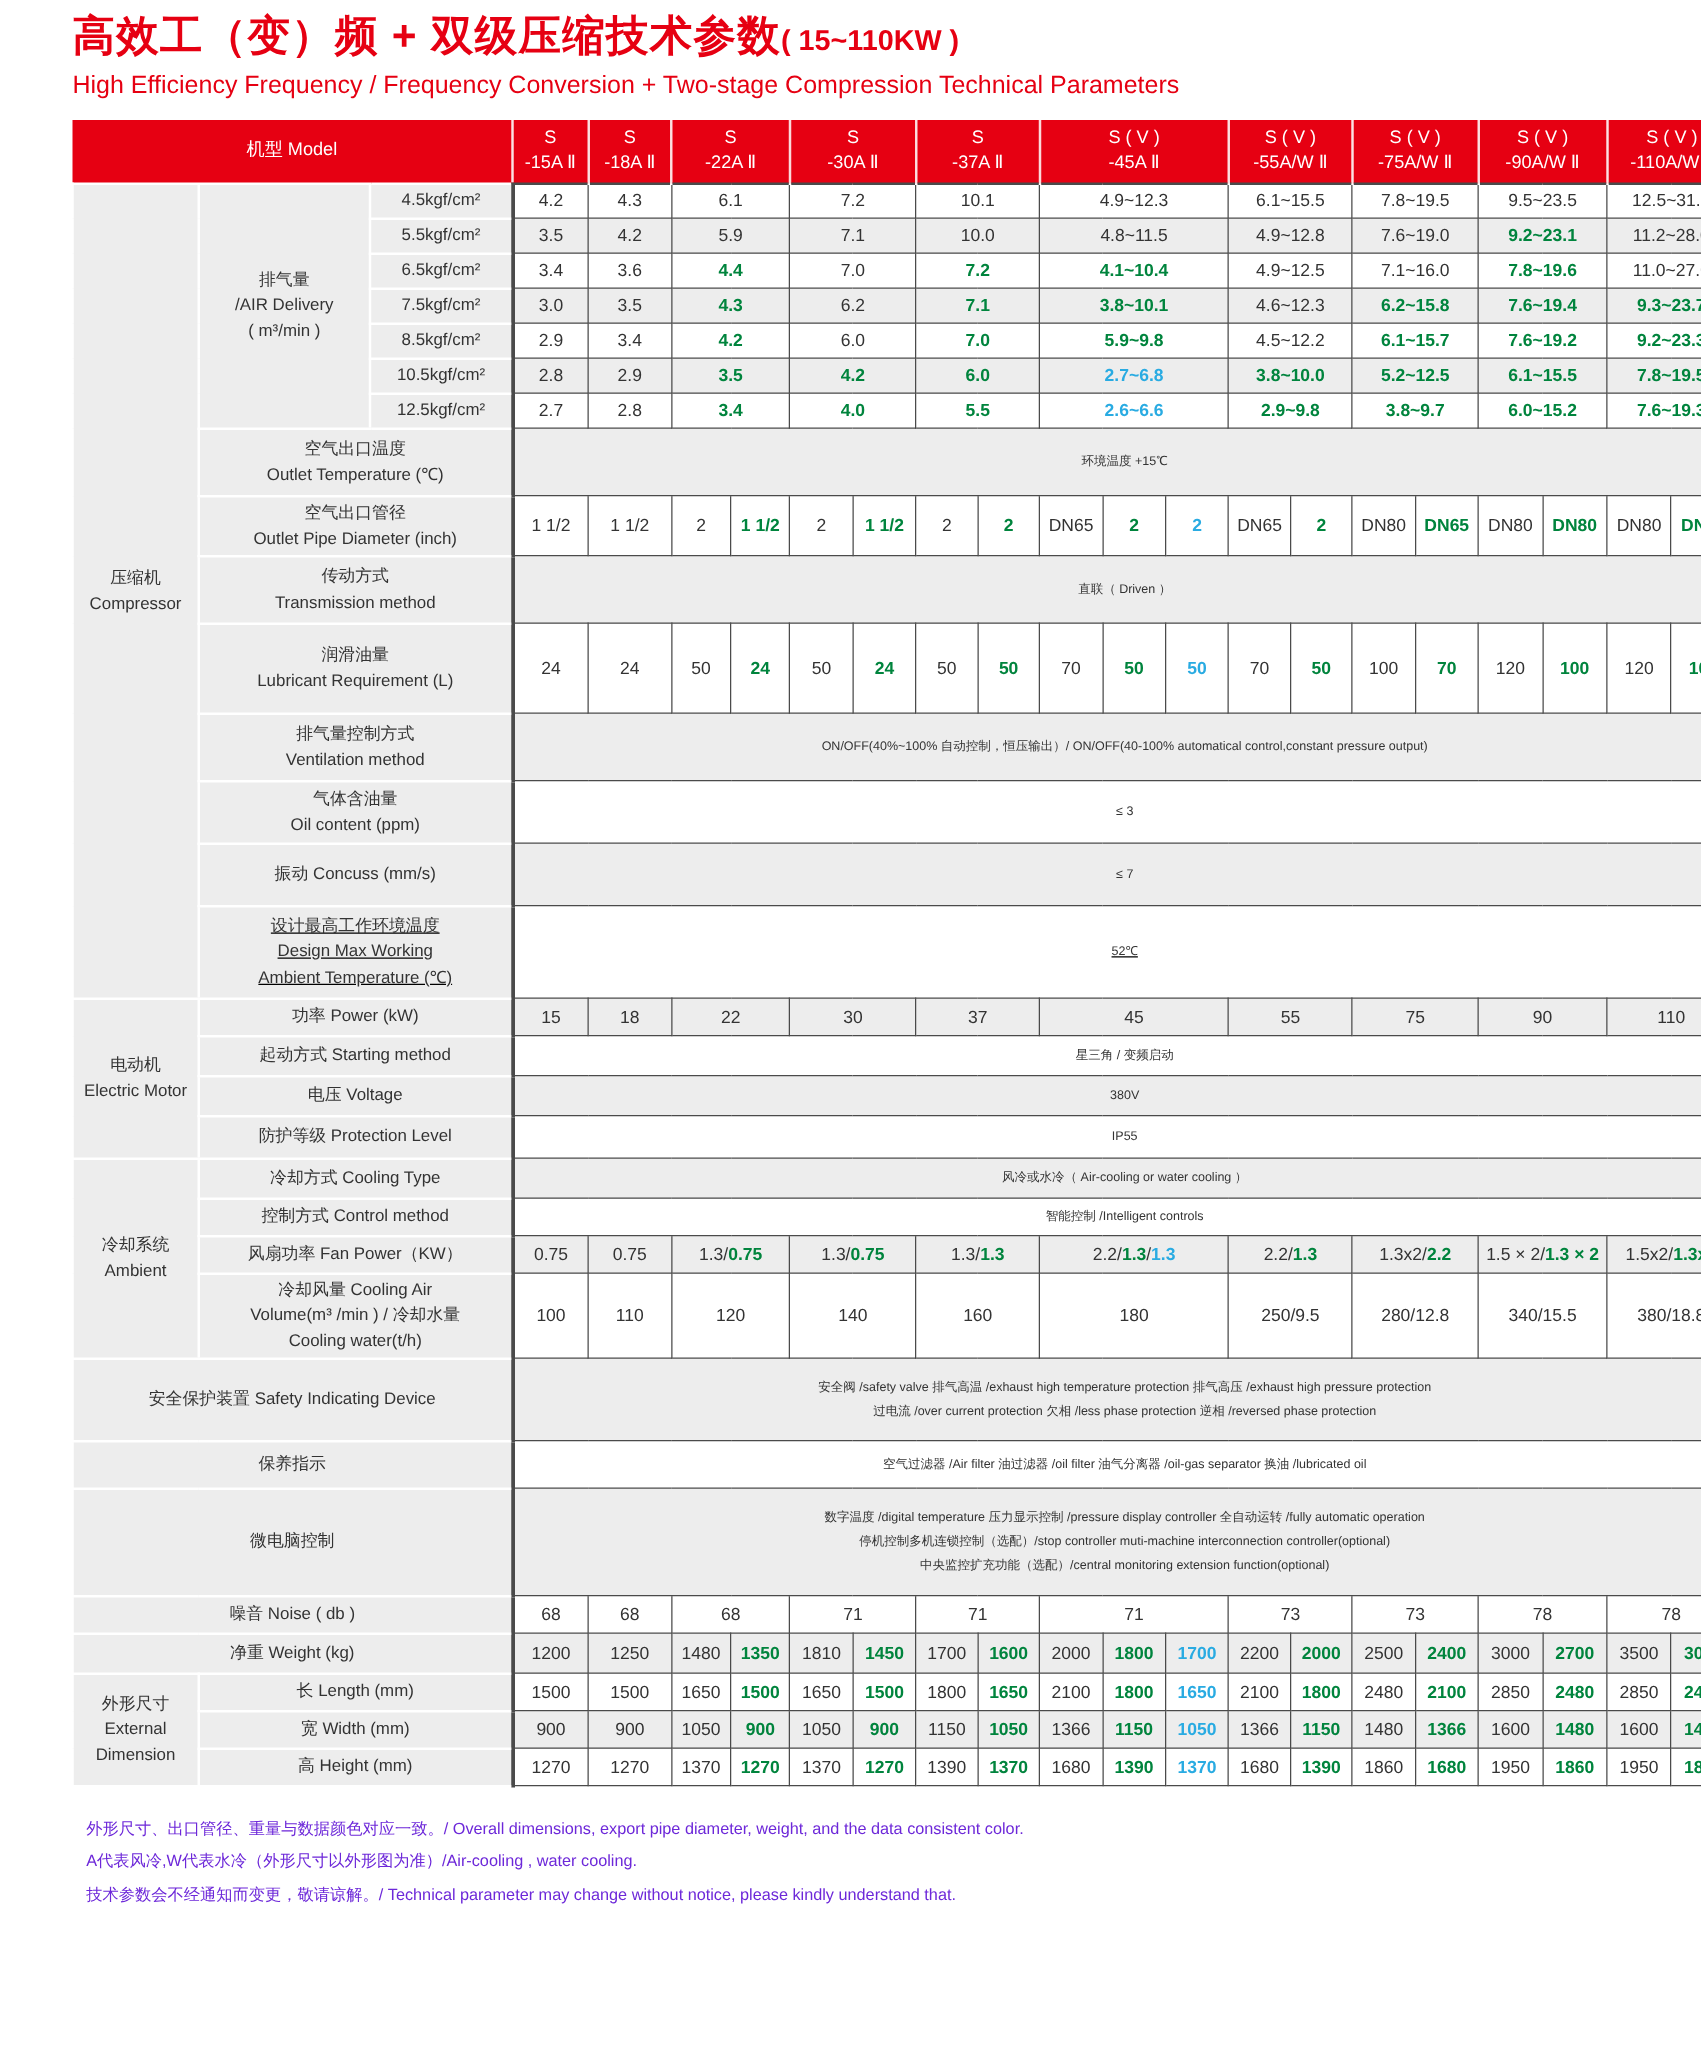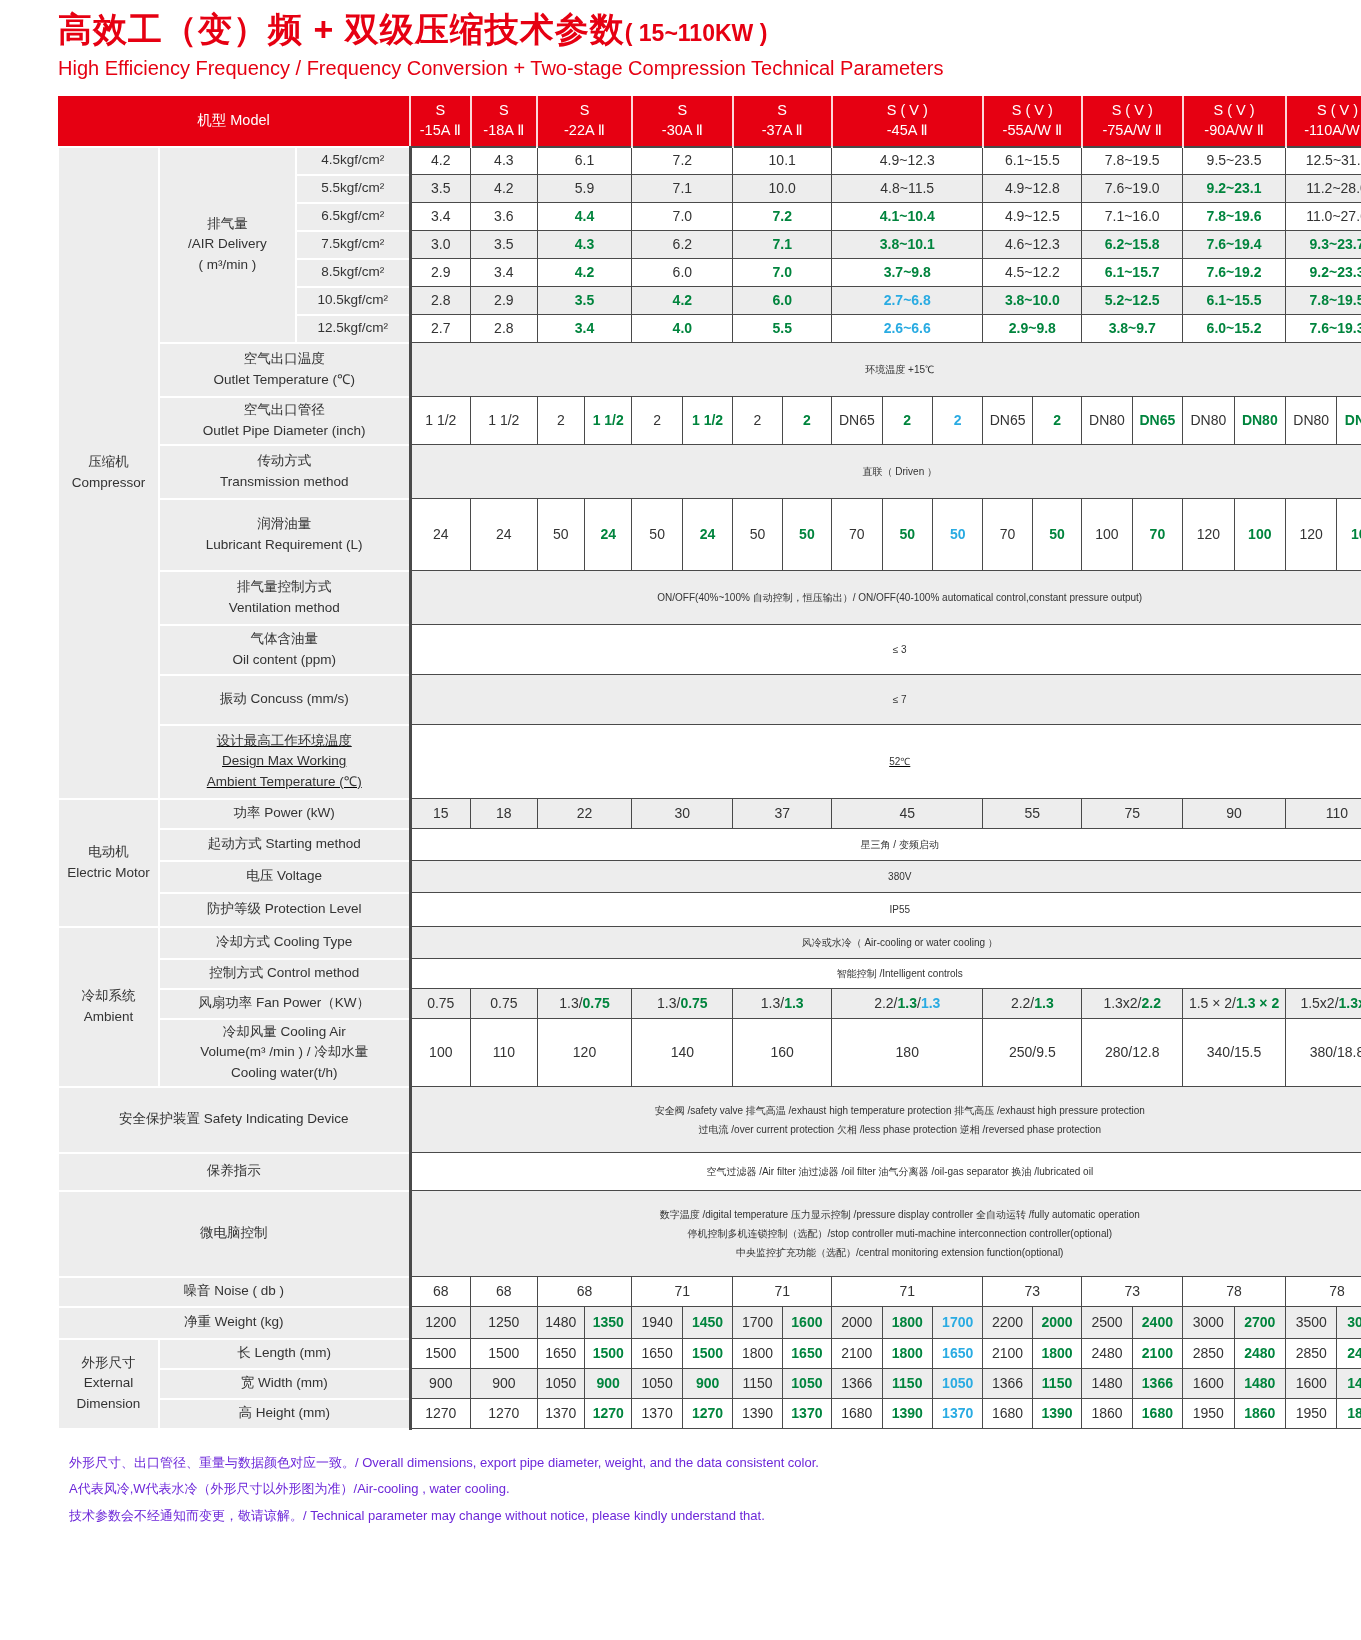--- a/index.html
+++ b/index.html
@@ -179,21 +179,21 @@
           <td class="val" colspan="2"><span class="g">7.6~19.4</span></td>
           <td class="val" colspan="2"><span class="g">9.3~23.7</span></td>
         </tr>
         <tr class="white" style="height: 28px;">
           <td class="lbl">8.5kgf/cm²</td>
           <td class="val dstart" colspan="1"><span class="k">2.9</span></td>
           <td class="val" colspan="1"><span class="k">3.4</span></td>
           <td class="val" colspan="2"><span class="g">4.2</span></td>
           <td class="val" colspan="2"><span class="k">6.0</span></td>
           <td class="val" colspan="2"><span class="g">7.0</span></td>
-          <td class="val" colspan="3"><span class="g">3.7~9.8</span></td>
+          <td class="val" colspan="3"><span class="g">5.9~9.8</span></td>
           <td class="val" colspan="2"><span class="k">4.5~12.2</span></td>
           <td class="val" colspan="2"><span class="g">6.1~15.7</span></td>
           <td class="val" colspan="2"><span class="g">7.6~19.2</span></td>
           <td class="val" colspan="2"><span class="g">9.2~23.3</span></td>
         </tr>
         <tr class="gray" style="height: 28px;">
           <td class="lbl">10.5kgf/cm²</td>
           <td class="val dstart" colspan="1"><span class="k">2.8</span></td>
           <td class="val" colspan="1"><span class="k">2.9</span></td>
           <td class="val" colspan="2"><span class="g">3.5</span></td>
@@ -460,21 +460,21 @@
           <td class="val" colspan="2"><span class="k">78</span></td>
         </tr>
         <tr class="gray" style="height: 32px;">
           <td class="lbl" colspan="3">
             <span class="ln">净重 Weight (kg)</span>
           </td>
           <td class="val dstart"><span class="k">1200</span></td>
           <td class="val"><span class="k">1250</span></td>
           <td class="val"><span class="k">1480</span></td>
           <td class="val"><span class="g">1350</span></td>
-          <td class="val"><span class="k">1940</span></td>
+          <td class="val"><span class="k">1810</span></td>
           <td class="val"><span class="g">1450</span></td>
           <td class="val"><span class="k">1700</span></td>
           <td class="val"><span class="g">1600</span></td>
           <td class="val"><span class="k">2000</span></td>
           <td class="val"><span class="g">1800</span></td>
           <td class="val"><span class="b">1700</span></td>
           <td class="val"><span class="k">2200</span></td>
           <td class="val"><span class="g">2000</span></td>
           <td class="val"><span class="k">2500</span></td>
           <td class="val"><span class="g">2400</span></td>

